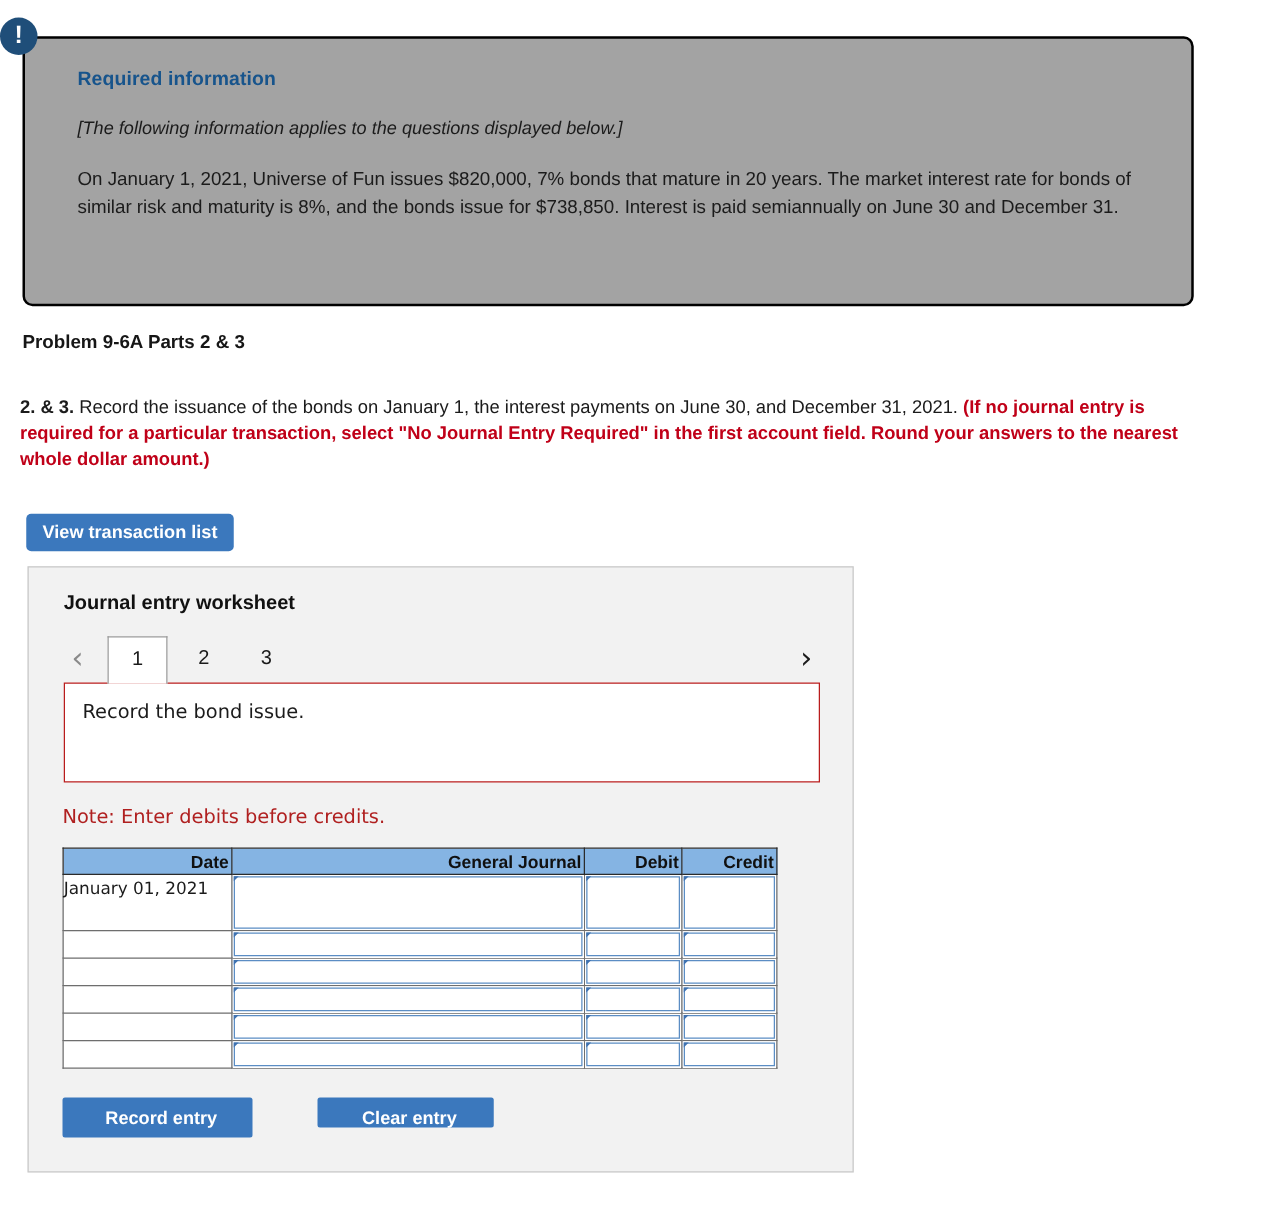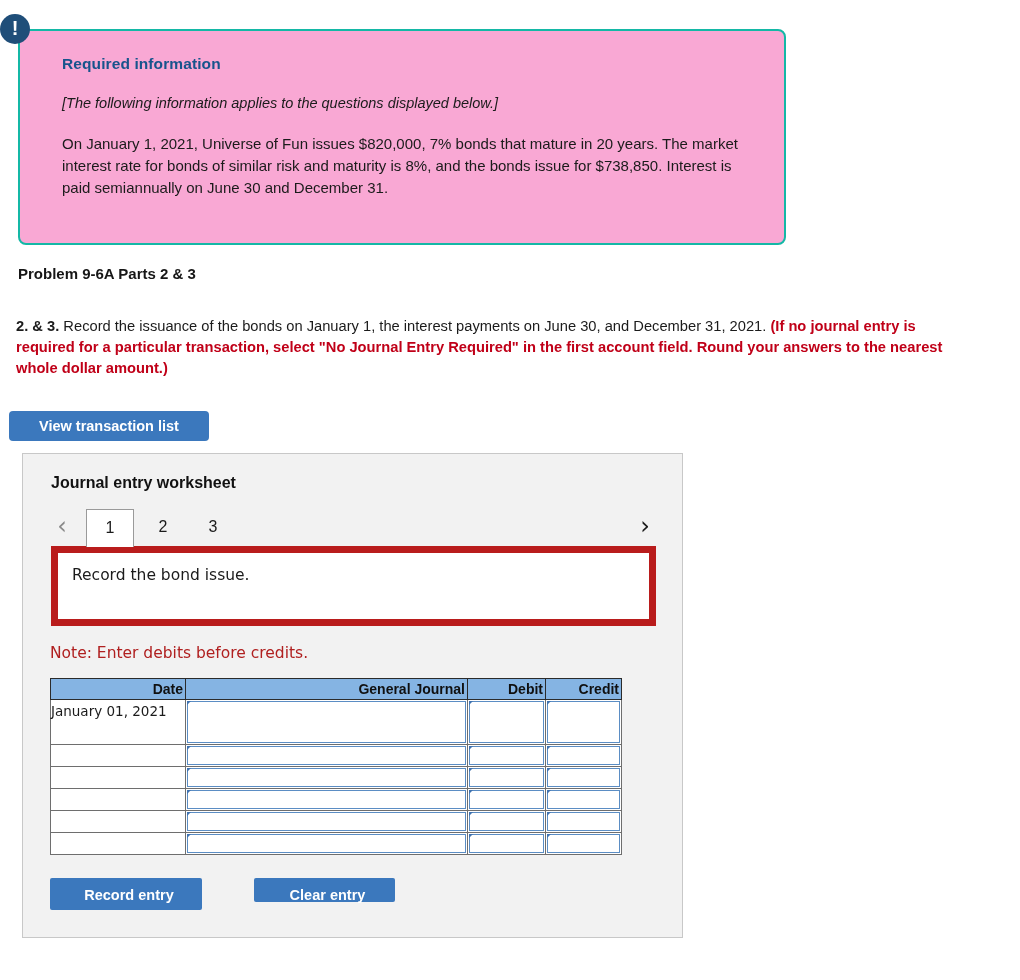--- a/index.html
+++ b/index.html
@@ -14,24 +14,24 @@
 
   
   .req-wrap {
     position: absolute;
     left: 18px; top: 29px;
     width: 937px; height: 216px;
   }
   .req-box {
     position: absolute;
     left: 0; top: 0;
-    width: 768px; height: 216px;
-    border: 2px solid #14b8a6;
+    width: 937px; height: 216px;
+    border: 2px solid #000000;
     border-radius: 8px;
-    background: #f9a8d4;
+    background: #a3a3a3;
   }
   .req-badge {
     position: absolute;
     left: -18px; top: -15px;
     width: 30px; height: 30px;
     border-radius: 50%;
     background: #1f4e79;
     color: #ffffff;
     font-size: 20px;
     font-weight: bold;
@@ -102,23 +102,23 @@
     font-family: "Liberation Sans", sans-serif;
     font-size: 14.5px;
     font-weight: bold;
     cursor: pointer;
     text-align: center;
     white-space: nowrap;
     padding-left: 12px;
   }
   .btn-view-transactions {
     position: absolute;
-    left: 9px; top: 411px;
+    left: 21px; top: 411px;
     height: 30px;
-    padding: 0 30px;
+    padding: 0 13px;
     line-height: 30px;
     text-align: center;
   }
 
   
   .worksheet {
     position: absolute;
     left: 22px; top: 453px;
     width: 661px; height: 485px;
     background: #f2f2f2;
@@ -171,21 +171,21 @@
   }
   .tab.t1 { left: 35px; }
   .tab.t2 { left: 100px; width: 24px; }
   .tab.t3 { left: 150px; width: 24px; }
 
   .tab-panel {
     position: absolute;
     left: 28px; top: 92px;
     width: 605px; height: 80px;
     background: #ffffff;
-    border: 7px solid #b91c1c;
+    border: 1px solid #b91c1c;
     z-index: 2;
   }
   .tab-panel-text {
     padding: 13px 0 0 14px;
     font-size: 15.5px;
     color: #1b1b1b;
     font-family: "DejaVu Sans", sans-serif;
   }
 
   .ws-note {

